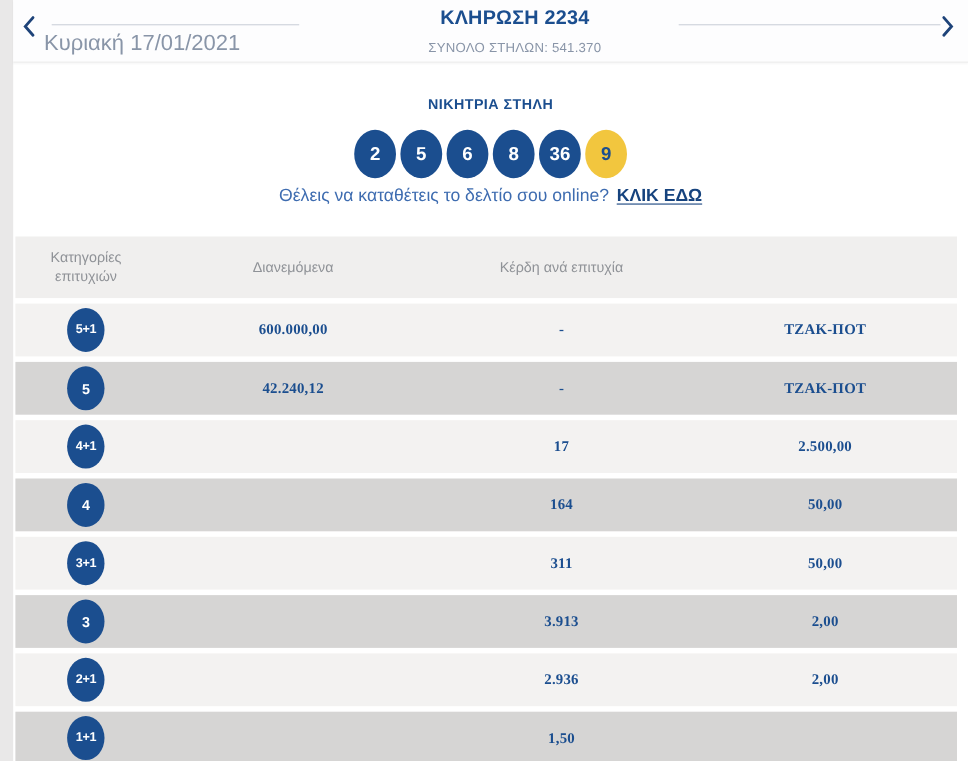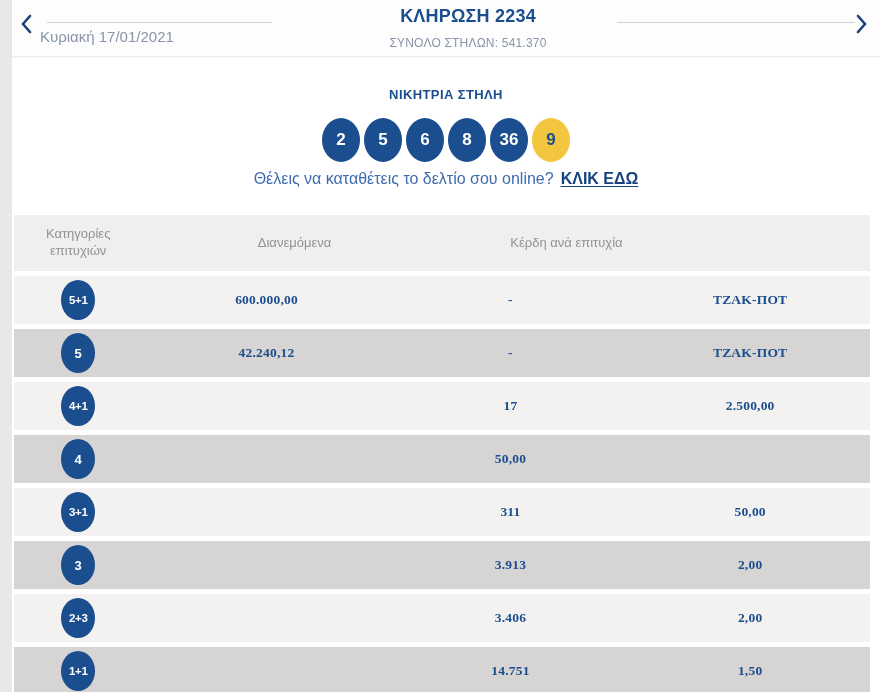--- a/index.html
+++ b/index.html
@@ -26,36 +26,36 @@
   .draw-header{position:relative;height:57px;background:#fdfdfe;border-bottom:1px solid #ececec;box-shadow:0 1px 2px rgba(0,0,0,.04);}
   .nav-arrow{position:absolute;top:11px;width:24px;height:26px;background:none;border:none;cursor:pointer;display:flex;align-items:center;justify-content:center;padding:0;}
   .nav-arrow.prev{left:2px;}
   .nav-arrow.next{right:6px;}
   .rule{position:absolute;top:22px;height:1px;background:var(--rule-gray);}
   .rule-left{left:35px;width:225px;}
   .rule-right{right:25px;width:238px;}
   .title-block{position:absolute;left:0;right:0;top:6px;text-align:center;margin-left:44px;}
   .draw-title{font-size:18px;font-weight:800;color:var(--navy);letter-spacing:.2px;}
   .draw-subtitle{margin-top:9px;font-size:12px;color:var(--muted-blue-gray);letter-spacing:.2px;}
-  .draw-date{position:absolute;left:28px;top:28px;font-size:15px;color:var(--muted-blue-gray);}
+  .draw-date{position:absolute;left:28px;top:28px;font-size:20px;color:var(--muted-blue-gray);}
 
   
   .win-title{margin-top:30px;text-align:center;font-size:13px;font-weight:800;color:var(--navy);letter-spacing:.4px;}
   .balls{margin-top:16px;display:flex;justify-content:center;align-items:center;gap:4px;height:44px;}
   .ball{width:38px;height:44px;border-radius:50%;background:var(--navy);color:#fff;font-size:17px;font-weight:800;display:flex;align-items:center;justify-content:center;}
   .ball.joker{background:var(--joker-yellow);color:var(--navy);}
 
   
   .cta{margin-top:8px;text-align:center;font-size:16px;color:var(--link-blue);}
   .cta-link{margin-left:7px;color:#16437e;font-weight:800;text-decoration:underline;text-underline-offset:2px;cursor:pointer;}
 
   
   .results{margin:27px 10px 0 2px;width:856px;}
   .grid{display:grid;grid-template-columns:15% 29% 28% 28%;align-items:center;}
-  .thead{height:56px;background:var(--table-header-bg);gap:28px;}
+  .thead{height:56px;background:var(--table-header-bg);}
   .th{text-align:center;font-size:13px;color:var(--header-gray);line-height:1.3;}
   .th-cat{padding:0 24px;}
   .row{height:48px;margin-top:5px;}
   .row.light{background:var(--row-light);}
   .row.dark{background:var(--row-dark);}
   .cell{text-align:center;}
   .cell.val{font-size:13.5px;font-weight:800;color:var(--navy);letter-spacing:.2px;font-family:Liberation Serif, serif;}
   .badge{display:inline-flex;align-items:center;justify-content:center;width:34px;height:40px;border-radius:50%;background:var(--navy);color:#fff;font-size:13px;font-weight:800;}
   .badge.wide{font-size:11.5px;letter-spacing:-.3px;}
 </style>
@@ -129,51 +129,51 @@
     </div>
     <div class="cell val"></div>
     <div class="cell val">17</div>
     <div class="cell val">2.500,00</div>
   </div>
             <div class="row grid dark">
     <div class="cell">
       <span class="badge">4</span>
     </div>
     <div class="cell val"></div>
+    <div class="cell val">164</div>
     <div class="cell val">50,00</div>
   </div>
             <div class="row grid light">
     <div class="cell">
       <span class="badge wide">3+1</span>
     </div>
     <div class="cell val"></div>
     <div class="cell val">311</div>
     <div class="cell val">50,00</div>
   </div>
             <div class="row grid dark">
     <div class="cell">
       <span class="badge">3</span>
     </div>
     <div class="cell val"></div>
     <div class="cell val">3.913</div>
     <div class="cell val">2,00</div>
   </div>
             <div class="row grid light">
     <div class="cell">
-      <span class="badge wide">2+3</span>
+      <span class="badge wide">2+1</span>
     </div>
     <div class="cell val"></div>
-    <div class="cell val">3.406</div>
+    <div class="cell val">2.936</div>
     <div class="cell val">2,00</div>
   </div>
             <div class="row grid dark">
     <div class="cell">
       <span class="badge wide">1+1</span>
     </div>
     <div class="cell val"></div>
-    <div class="cell val">14.751</div>
     <div class="cell val">1,50</div>
   </div>
           </div>
       </section>
     </main>
   </div>
 </div>
 
 </body></html>

